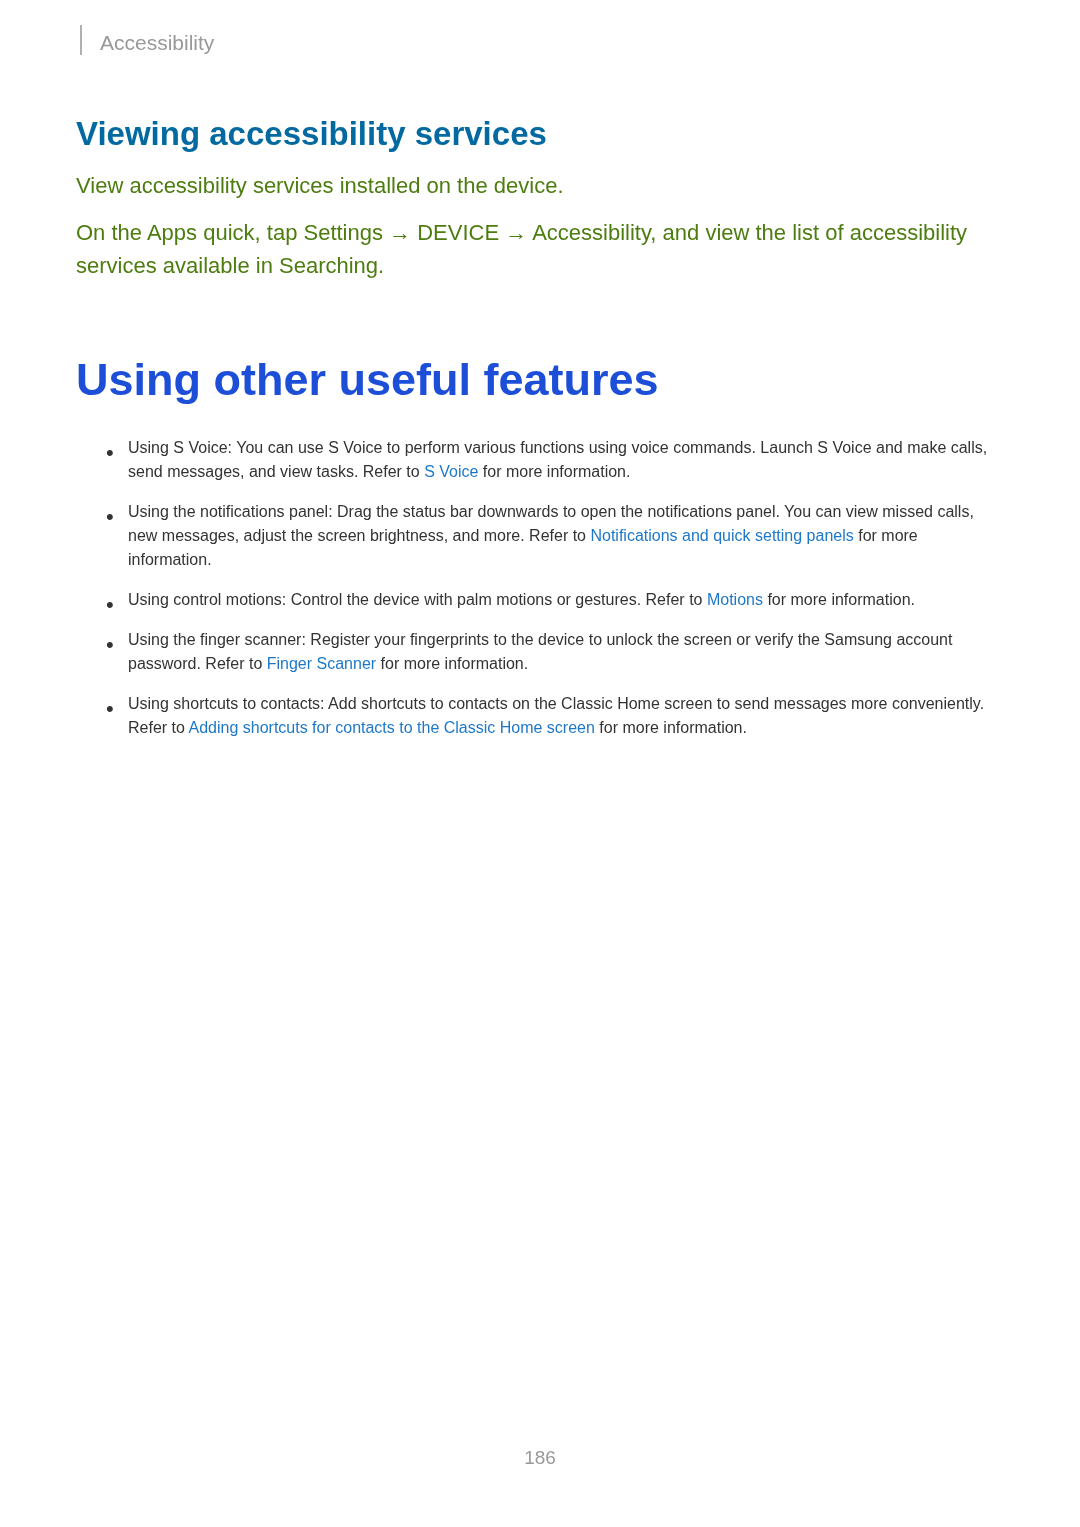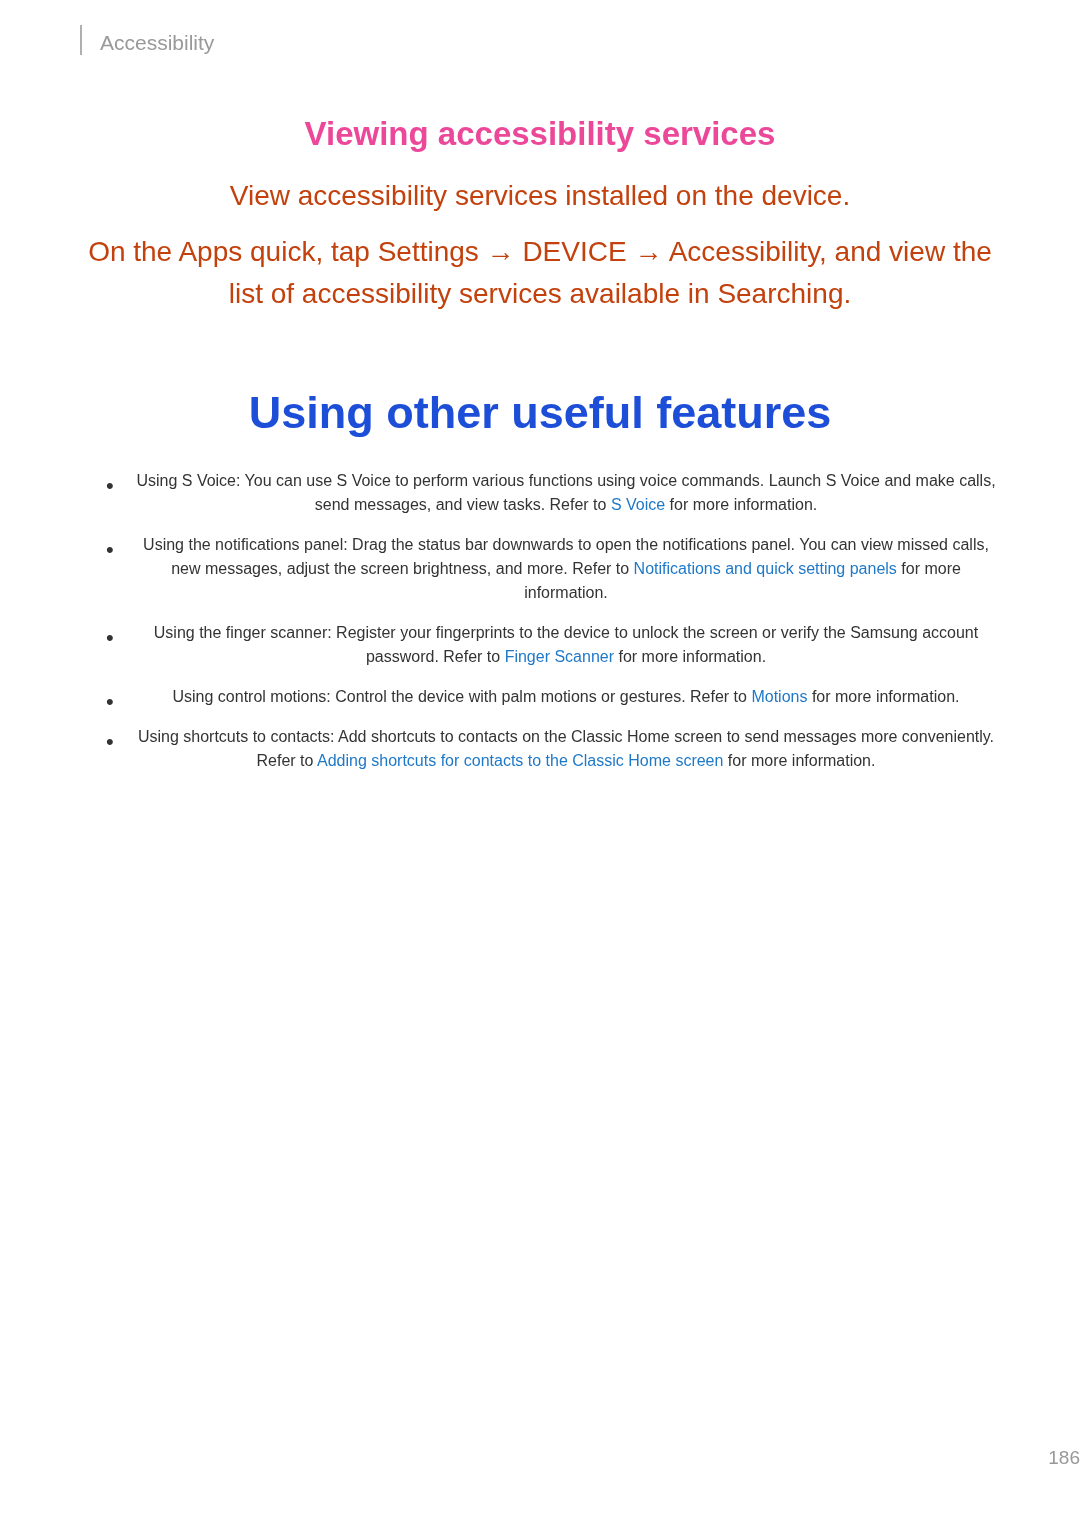--- a/index.html
+++ b/index.html
@@ -10,57 +10,56 @@
   body {
     width: 1080px;
     height: 1527px;
     background: #ffffff;
     font-family: -apple-system, BlinkMacSystemFont, "Segoe UI", Helvetica, Arial, sans-serif;
     color: #333;
     position: relative;
   }
   .page {
     padding: 30px 76px 0 76px;
-    text-align: center;
   }
   .breadcrumb-area {
     display: flex;
     align-items: center;
     margin-bottom: 60px;
     padding-left: 4px;
   }
   .vbar {
     width: 2px;
     height: 30px;
     background: #b0b0b0;
     margin-right: 18px;
     margin-top: -5px;
   }
   .breadcrumb-text {
     color: #999;
     font-size: 21px;
     font-weight: 400;
   }
   .h2 {
-    color: #ec4899;
+    color: #0369a1;
     font-size: 33px;
     font-weight: 600;
-    margin-bottom: 22px;
+    margin-bottom: 16px;
   }
   .h1 {
     color: #1d4ed8;
     font-size: 45px;
     font-weight: 700;
     margin-top: 72px;
     margin-bottom: 30px;
   }
   .body-text {
-    font-size: 28px;
+    font-size: 22px;
     line-height: 1.5;
-    color: #c2410c;
+    color: #4d7c0f;
     margin-bottom: 14px;
     font-weight: 400;
   }
   .bold {
     font-weight: 400;
   }
   .arrow {
     font-weight: 400;
   }
   ul.feature-list {
@@ -85,21 +84,21 @@
     font-size: 22px;
   }
   .link {
     color: #1e78c8;
   }
   .page-number {
     position: absolute;
     bottom: 58px;
     left: 0;
     right: 0;
-    text-align: right;
+    text-align: center;
     color: #999;
     font-size: 19px;
   }
 </style>
 </head>
 <body>
 
 <div class="page">
 
   <div class="breadcrumb-area">
@@ -118,24 +117,24 @@
   <div class="h1">Using other useful features</div>
 
   <ul class="feature-list">
     <li>
       <span>Using S Voice: You can use </span><span class="bold">S Voice</span><span> to perform various functions using voice commands. Launch </span><span class="bold">S Voice</span><span> and make calls, send messages, and view tasks. Refer to </span><span class="link">S Voice</span><span> for more information.</span>
     </li>
     <li>
       <span>Using the notifications panel: Drag the status bar downwards to open the notifications panel. You can view missed calls, new messages, adjust the screen brightness, and more. Refer to </span><span class="link">Notifications and quick setting panels</span><span> for more information.</span>
     </li>
     <li>
-      <span>Using the finger scanner: Register your fingerprints to the device to unlock the screen or verify the Samsung account password. Refer to </span><span class="link">Finger Scanner</span><span> for more information.</span>
+      <span>Using control motions: Control the device with palm motions or gestures. Refer to </span><span class="link">Motions</span><span> for more information.</span>
     </li>
     <li>
-      <span>Using control motions: Control the device with palm motions or gestures. Refer to </span><span class="link">Motions</span><span> for more information.</span>
+      <span>Using the finger scanner: Register your fingerprints to the device to unlock the screen or verify the Samsung account password. Refer to </span><span class="link">Finger Scanner</span><span> for more information.</span>
     </li>
     <li>
       <span>Using shortcuts to contacts: Add shortcuts to contacts on the Classic Home screen to send messages more conveniently. Refer to </span><span class="link">Adding shortcuts for contacts to the Classic Home screen</span><span> for more information.</span>
     </li>
   </ul>
 
 </div>
 
 <div class="page-number">186</div>
 

